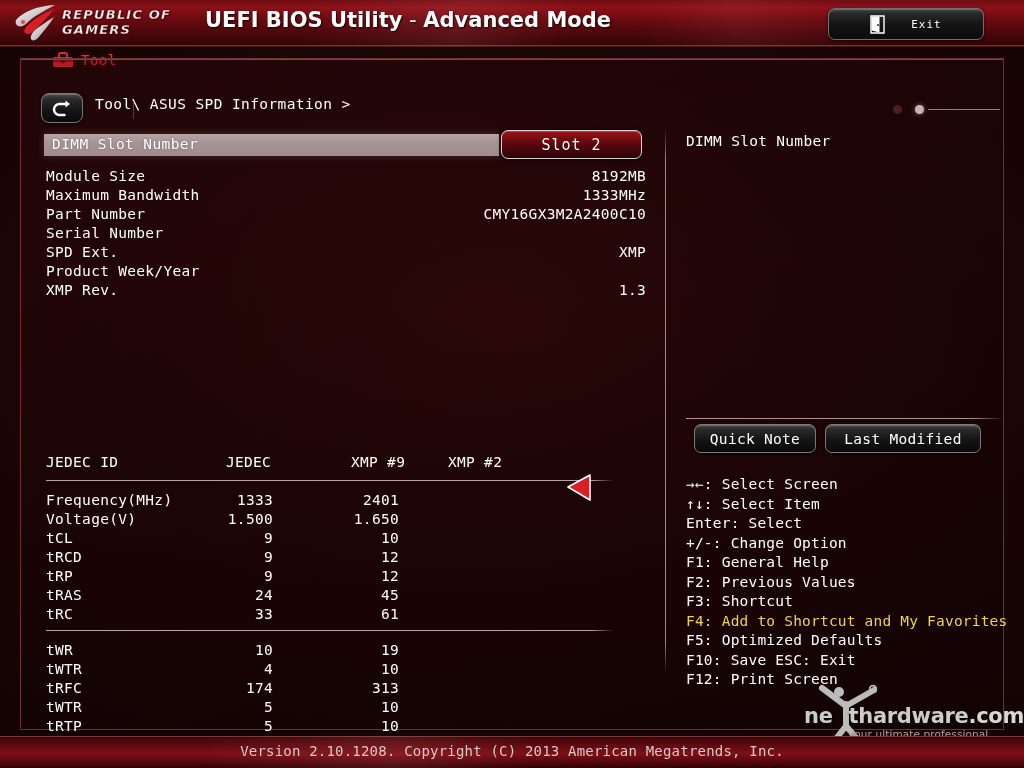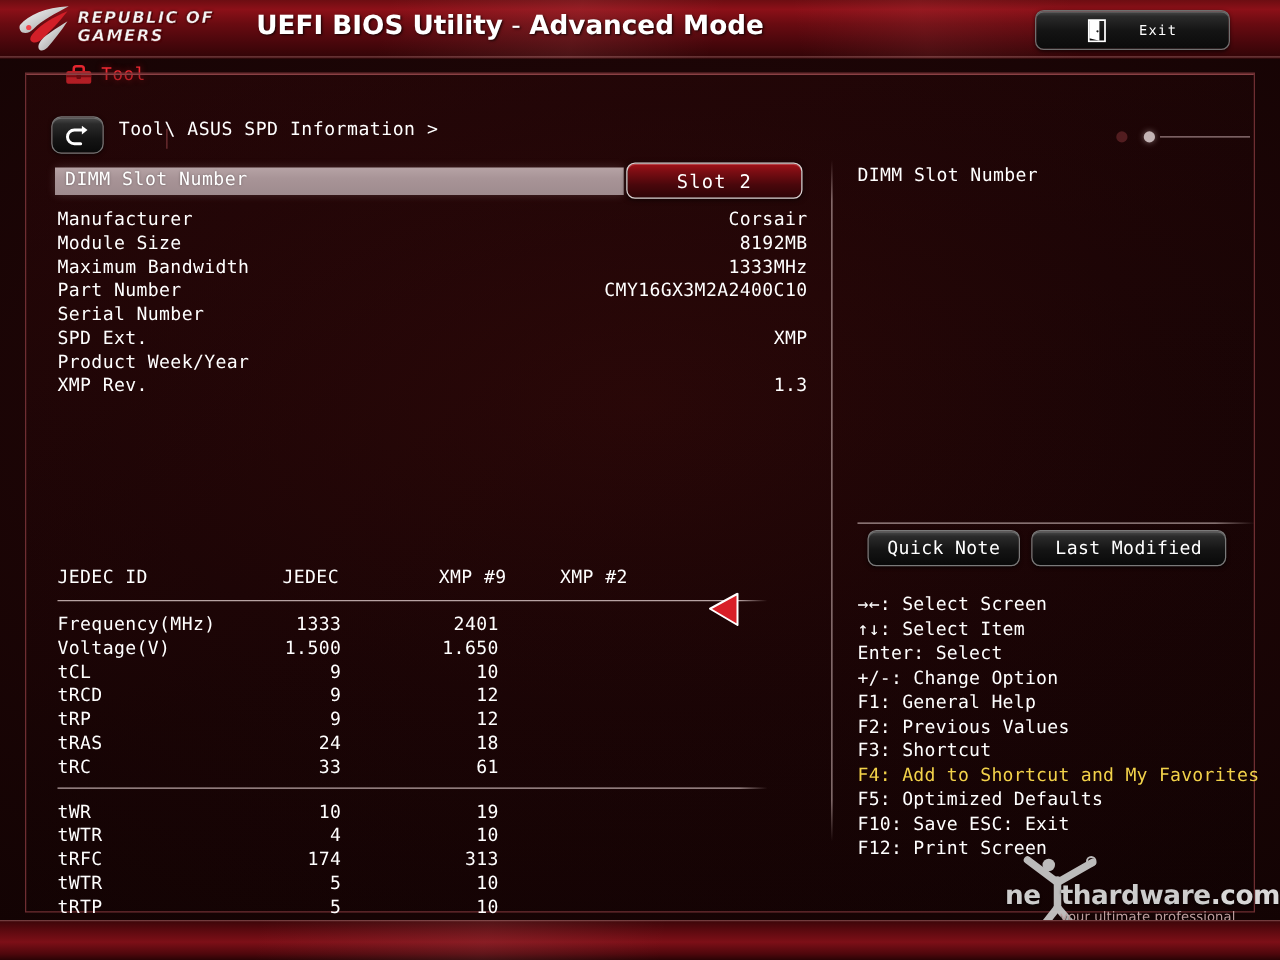--- a/index.html
+++ b/index.html
@@ -323,24 +323,20 @@
 
     <div id="sel-row">
       <span id="sel-row-label">DIMM Slot Number</span>
     </div>
     <div id="slot-btn">
       <span>Slot 2</span>
     </div>
 
     <div class="info-list">
       <div class="info-row">
-        <span class="k">Manufacturer</span>
-        <span class="v">Corsair</span>
-      </div>
-      <div class="info-row">
         <span class="k">Module Size</span>
         <span class="v">8192MB</span>
       </div>
       <div class="info-row">
         <span class="k">Maximum Bandwidth</span>
         <span class="v">1333MHz</span>
       </div>
       <div class="info-row">
         <span class="k">Part Number</span>
         <span class="v">CMY16GX3M2A2400C10</span>
@@ -399,21 +395,21 @@
       </div>
       <div class="trow">
         <span class="n">tRP</span>
         <span class="v1">9</span>
         <span class="v2">12</span>
         <span class="v3"></span>
       </div>
       <div class="trow">
         <span class="n">tRAS</span>
         <span class="v1">24</span>
-        <span class="v2">18</span>
+        <span class="v2">45</span>
         <span class="v3"></span>
       </div>
       <div class="trow">
         <span class="n">tRC</span>
         <span class="v1">33</span>
         <span class="v2">61</span>
         <span class="v3"></span>
       </div>
     </div>
 
@@ -509,15 +505,16 @@
       </g>
       <circle cx="35" cy="10" r="5" fill="#c9c9c9"></circle>
       <circle cx="69" cy="7" r="3.4" fill="none" stroke="#c9c9c9" stroke-width="1.6"></circle>
     </svg>
     <div id="wm-title"><span>ne</span><span style="opacity:0">X</span><span>thardware</span><span class="com">.com</span></div>
     <div id="wm-sub">your ultimate professional resource</div>
   </div>
 
   <div id="footer">
     <div id="footer-rule"></div>
+    <div id="version">Version 2.10.1208. Copyright (C) 2013 American Megatrends, Inc.</div>
   </div>
 
 </div>
 
 </body></html>

